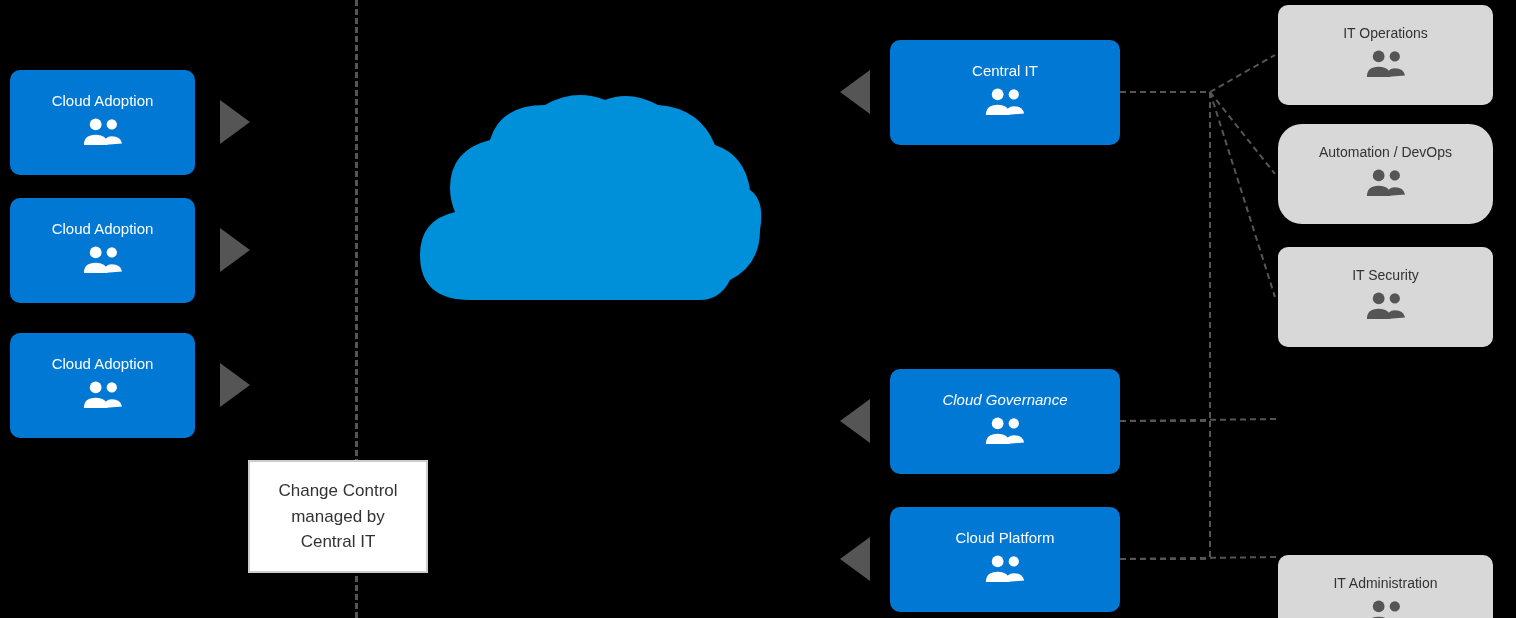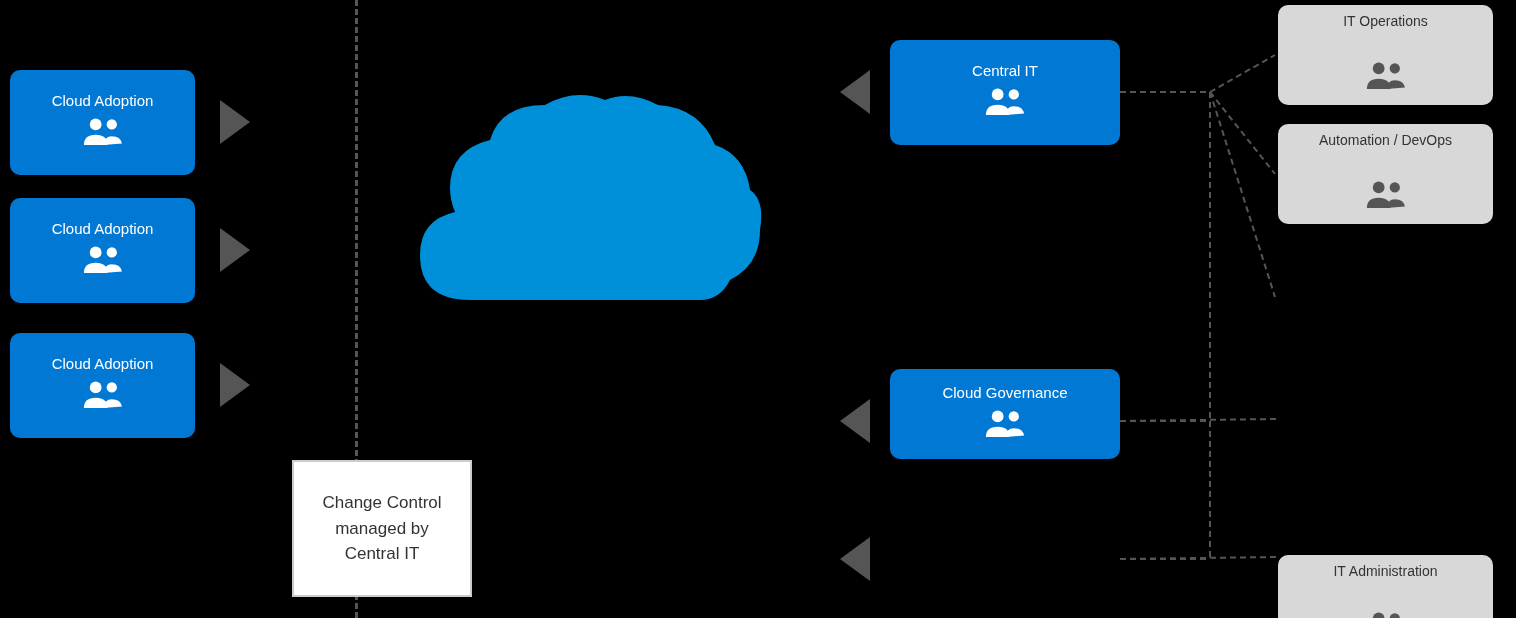--- a/index.html
+++ b/index.html
@@ -39,21 +39,21 @@
     }
 
     
     .gray-box {
       background: #d8d8d8;
       border-radius: 10px;
       color: #333;
       display: flex;
       flex-direction: column;
       align-items: center;
-      justify-content: space-between;
+      justify-content: center;
       position: absolute;
       padding: 8px 12px;
     }
 
     .gray-box .box-label {
       font-size: 14px;
       font-weight: 400;
       text-align: center;
       margin-bottom: 4px;
     }
@@ -97,23 +97,22 @@
     }
 
     
     .change-control-box {
       position: absolute;
       background: #fff;
       border: 2px solid #ccc;
       color: #333;
       font-size: 18px;
       text-align: center;
-      padding: 28px 20px;
+      padding: 16px 20px;
       line-height: 1.4;
-      margin-left: 44px;
     }
 
   </style>
 </head>
 <body>
 
 <div class="diagram">
 
   <div class="blue-box" style="top:70px; left:10px; width:185px; height:105px;">
     <span class="box-label">Cloud Adoption</span>
@@ -166,51 +165,69 @@
   <div class="blue-box" style="top:40px; left:890px; width:230px; height:105px;">
     <span class="box-label">Central IT</span>
     <svg class="people-icon" viewBox="0 0 60 50" fill="white">
       <circle cx="20" cy="12" r="8"></circle>
       <path d="M4 40 Q4 26 20 26 Q36 26 36 40"></path>
       <circle cx="42" cy="12" r="7"></circle>
       <path d="M30 40 Q32 28 42 28 Q54 28 56 38"></path>
     </svg>
   </div>
 
-  <div class="blue-box" style="top:369px; left:890px; width:230px; height:90px;">
+  <div class="blue-box" style="top:369px; left:890px; width:230px; height:105px;font-style:italic;">
     <span class="box-label">Cloud Governance</span>
     <svg class="people-icon" viewBox="0 0 60 50" fill="white">
       <circle cx="20" cy="12" r="8"></circle>
       <path d="M4 40 Q4 26 20 26 Q36 26 36 40"></path>
       <circle cx="42" cy="12" r="7"></circle>
       <path d="M30 40 Q32 28 42 28 Q54 28 56 38"></path>
     </svg>
   </div>
 
+  <div class="blue-box" style="top:507px; left:890px; width:230px; height:105px;">
+    <span class="box-label">Cloud Platform</span>
+    <svg class="people-icon" viewBox="0 0 60 50" fill="white">
+      <circle cx="20" cy="12" r="8"></circle>
+      <path d="M4 40 Q4 26 20 26 Q36 26 36 40"></path>
+      <circle cx="42" cy="12" r="7"></circle>
+      <path d="M30 40 Q32 28 42 28 Q54 28 56 38"></path>
+    </svg>
+  </div>
 
   <div class="gray-box" style="top:5px; left:1278px; width:215px; height:100px;">
     <span class="box-label">IT Operations</span>
     <svg class="people-icon" viewBox="0 0 60 50" fill="#555">
       <circle cx="20" cy="12" r="8"></circle>
       <path d="M4 40 Q4 26 20 26 Q36 26 36 40"></path>
       <circle cx="42" cy="12" r="7"></circle>
       <path d="M30 40 Q32 28 42 28 Q54 28 56 38"></path>
     </svg>
   </div>
 
-  <div class="gray-box" style="top:124px; left:1278px; width:215px; height:100px;">
+  <div class="gray-box" style="top:124px; left:1278px; width:215px; height:100px;border-radius:24px;">
     <span class="box-label">Automation / DevOps</span>
     <svg class="people-icon" viewBox="0 0 60 50" fill="#555">
       <circle cx="20" cy="12" r="8"></circle>
       <path d="M4 40 Q4 26 20 26 Q36 26 36 40"></path>
       <circle cx="42" cy="12" r="7"></circle>
       <path d="M30 40 Q32 28 42 28 Q54 28 56 38"></path>
     </svg>
   </div>
 
+  <div class="gray-box" style="top:247px; left:1278px; width:215px; height:100px;">
+    <span class="box-label">IT Security</span>
+    <svg class="people-icon" viewBox="0 0 60 50" fill="#555">
+      <circle cx="20" cy="12" r="8"></circle>
+      <path d="M4 40 Q4 26 20 26 Q36 26 36 40"></path>
+      <circle cx="42" cy="12" r="7"></circle>
+      <path d="M30 40 Q32 28 42 28 Q54 28 56 38"></path>
+    </svg>
+  </div>
 
 
   <div class="gray-box" style="top:507px; left:1278px; width:215px; height:100px;margin-top:48px;">
     <span class="box-label">IT Administration</span>
     <svg class="people-icon" viewBox="0 0 60 50" fill="#555">
       <circle cx="20" cy="12" r="8"></circle>
       <path d="M4 40 Q4 26 20 26 Q36 26 36 40"></path>
       <circle cx="42" cy="12" r="7"></circle>
       <path d="M30 40 Q32 28 42 28 Q54 28 56 38"></path>
     </svg>

